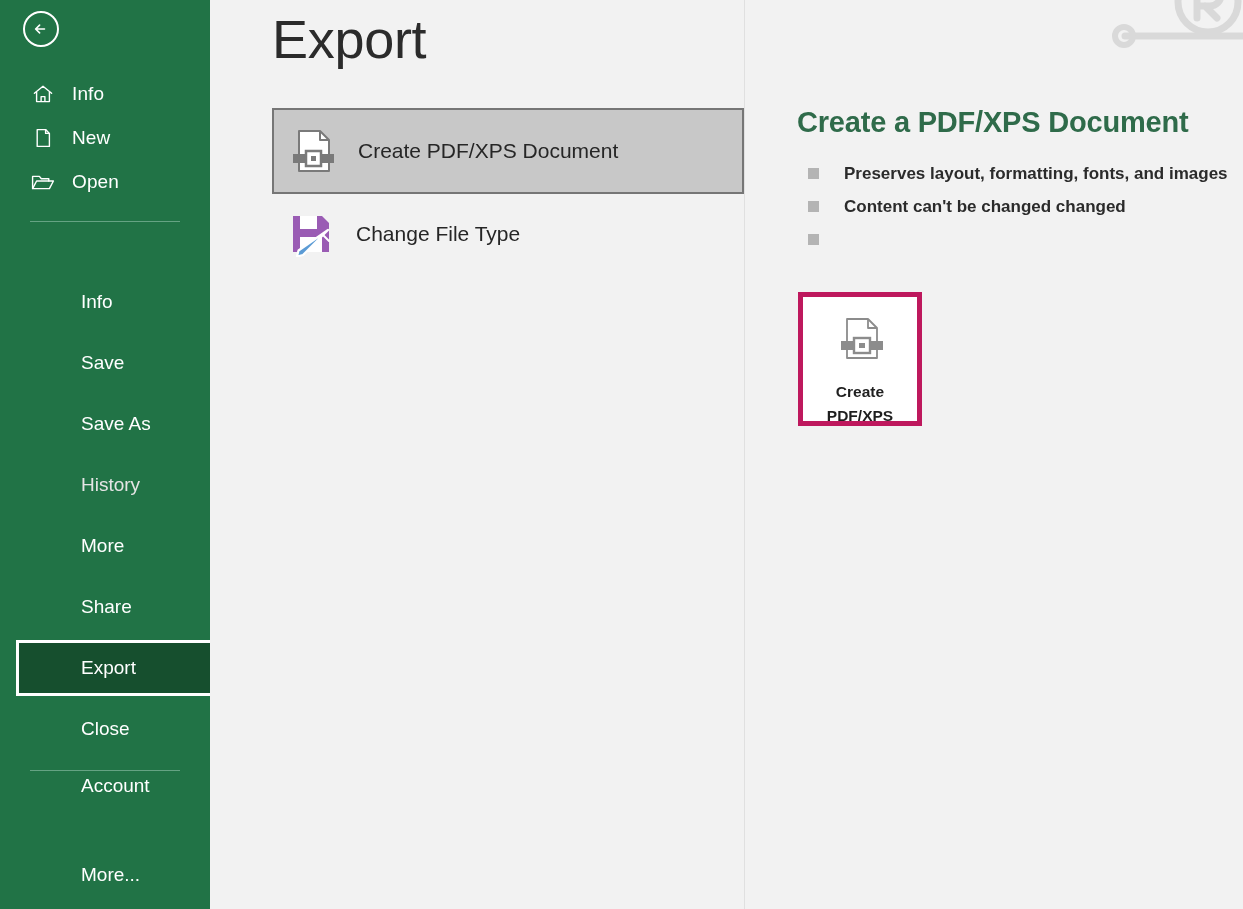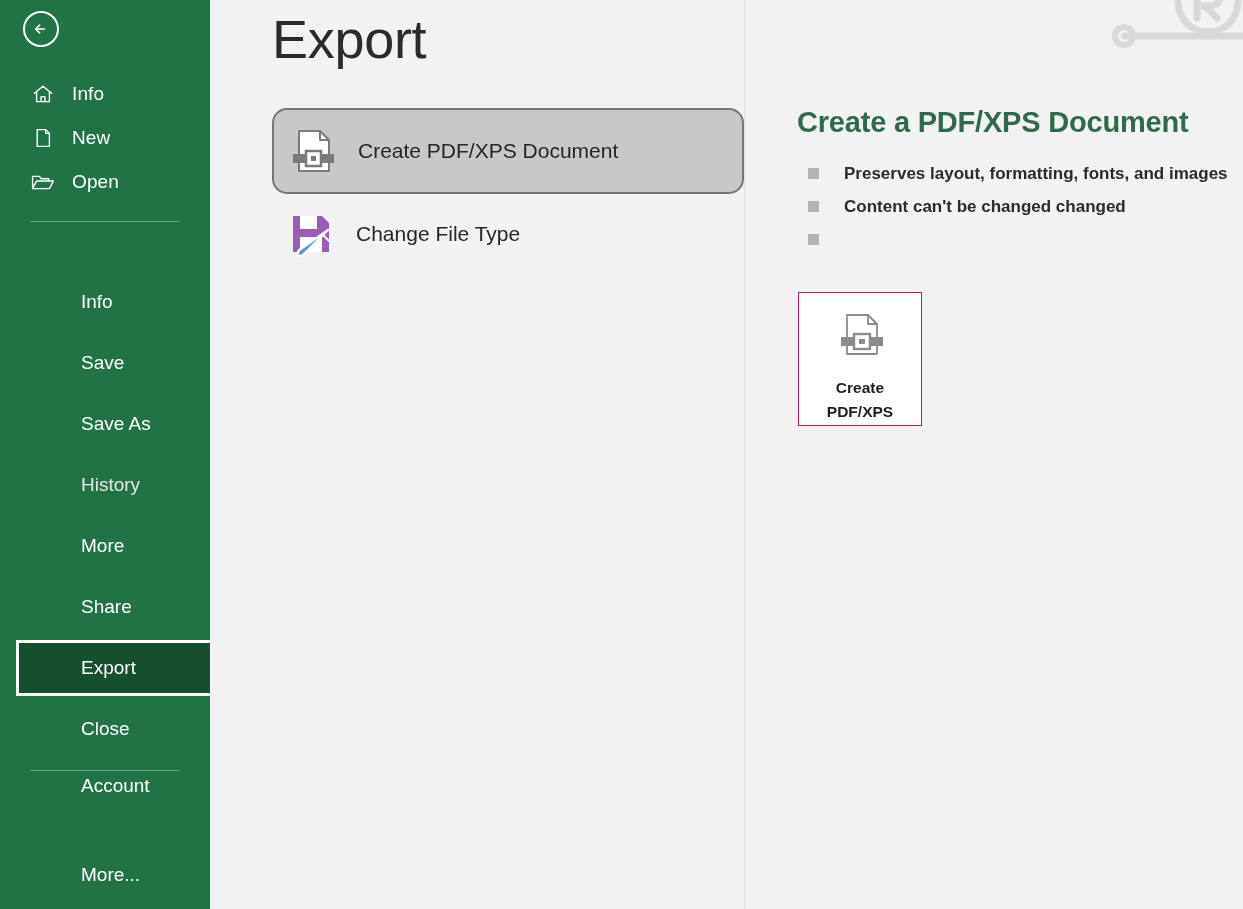--- a/index.html
+++ b/index.html
@@ -142,21 +142,20 @@
     width: 472px;
   }
 
   .option {
     position: relative;
     display: flex;
     align-items: center;
     height: 80px;
     padding-left: 12px;
     cursor: pointer;
-    border-radius: 15px;
   }
   .option .opt-ico {
     width: 54px; height: 54px;
     flex: none;
     display: flex; align-items: center; justify-content: center;
     margin-right: 18px;
   }
   .option .opt-lbl {
     font-size: 21px;
     color: #262626;
@@ -207,21 +206,21 @@
     color: #2b2b2b;
     white-space: nowrap;
     font-weight: bold;
   }
 
   .cta {
     position: absolute;
     left: 588px; top: 292px;
     width: 124px; height: 134px;
     background: #ffffff;
-    border: 1px solid #be185d;
+    border: 5px solid #be185d;
     display: flex;
     flex-direction: column;
     align-items: center;
     cursor: pointer;
   }
   .cta .cta-ico { margin-top: 17px; }
   .cta .cta-txt {
     margin-top: 10px;
     text-align: center;
     font-size: 15.5px;

